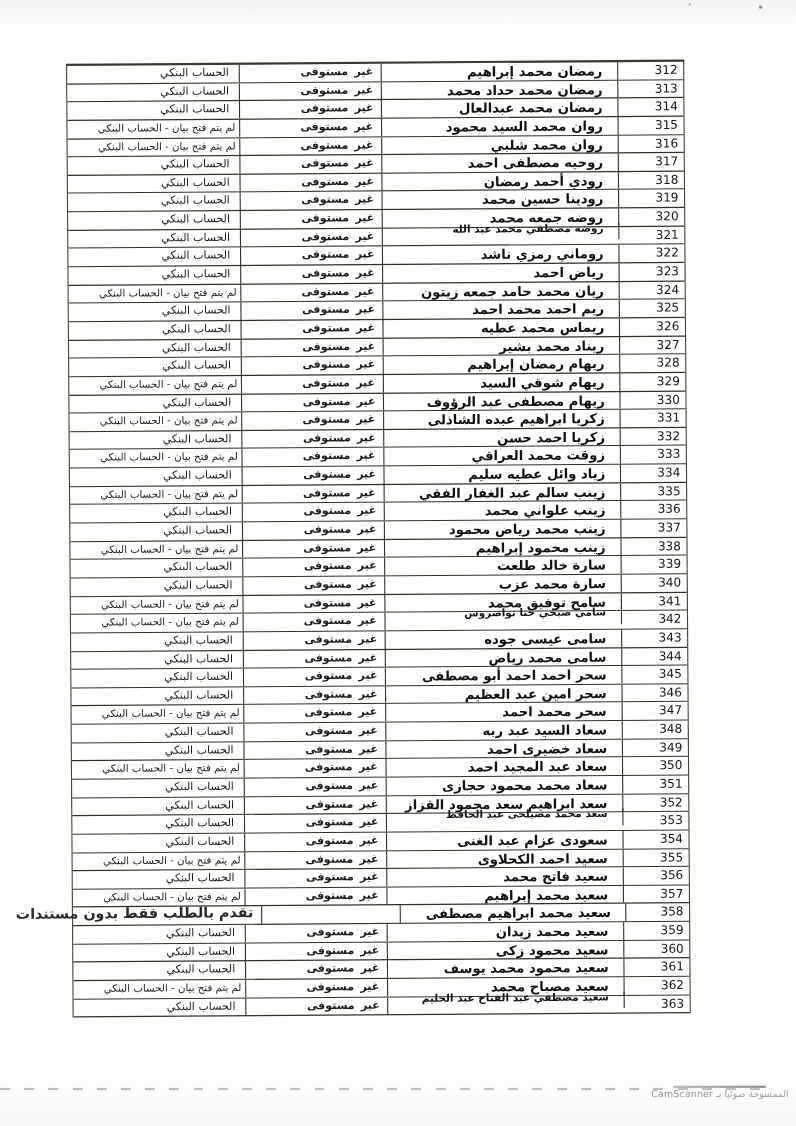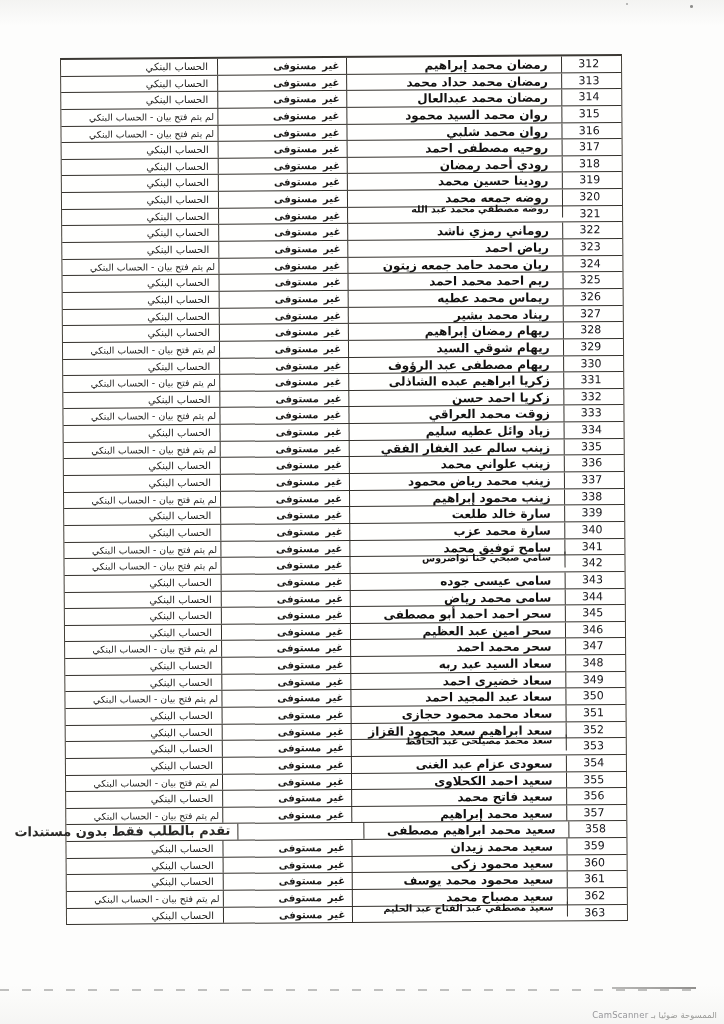--- a/index.html
+++ b/index.html
@@ -39,37 +39,37 @@
     padding:0 7px;text-align:justify;text-align-last:justify;margin-left:48px;
   }
   .c-name{
     width:235px;border-right:1.5px solid #33302b;
     direction:rtl;text-align:right;font-weight:bold;
     font-size:12px;line-height:16px;padding-right:13px;
     white-space:nowrap;color:#121110;
   }
   .name-small{font-size:9.5px;position:relative;top:-4px;line-height:12px;}
   .c-num{
-    width:65px;direction:ltr;text-align:center;
+    width:65px;direction:ltr;text-align:right;
     font-size:11px;line-height:15.5px;padding-right:5px;color:#141318;
   }
   .scan-line{
     position:absolute;left:0;top:989px;width:700px;height:1.5px;opacity:.65;
     background:repeating-linear-gradient(90deg,
       rgba(110,110,108,.65) 0 9px, rgba(110,110,108,0) 9px 22px);
   }
   .scan-line-dark{
     position:absolute;left:612px;top:987px;width:84px;height:2px;
     background:linear-gradient(90deg, rgba(80,78,75,.55), rgba(60,58,55,.8));
     opacity:.7;
   }
   .speck1{position:absolute;left:690px;top:5px;width:3px;height:2.5px;background:#8d8d8b;border-radius:50%;}
   .speck2{position:absolute;left:626px;top:3px;width:2px;height:2px;background:#a5a5a3;border-radius:50%;}
   .watermark{
-    position:absolute;right:7px;bottom:4px;
+    position:absolute;right:7px;bottom:24px;
     direction:rtl;font-size:8.5px;color:#9b9b98;letter-spacing:.2px;
     white-space:nowrap;
   }
   .watermark .brand{color:#96969a;}
 </style>
 </head>
 <body>
 
 <div class="page">
 

